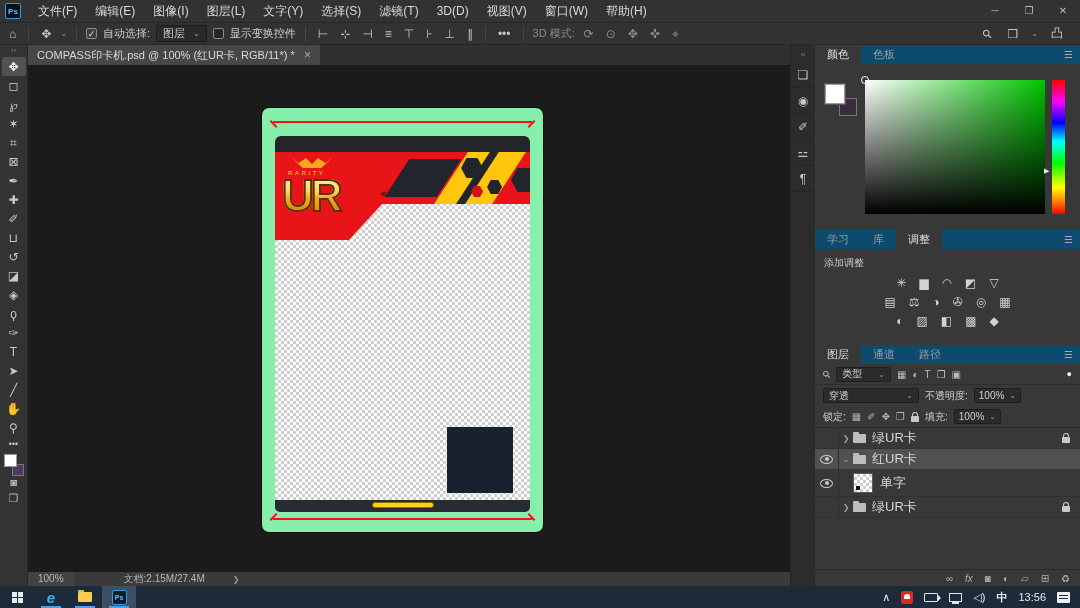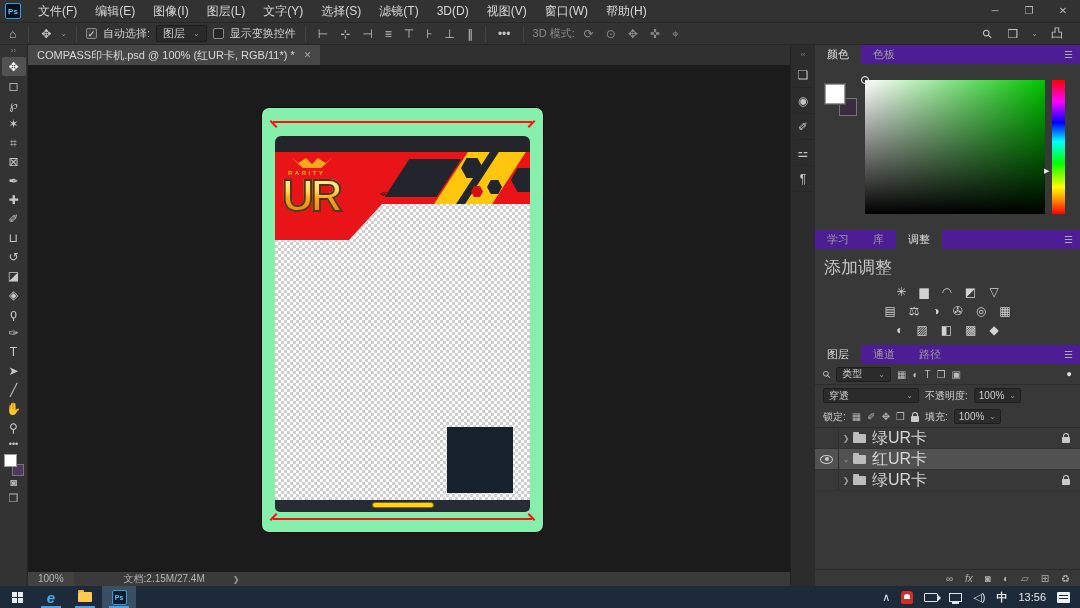--- a/index.html
+++ b/index.html
@@ -110,42 +110,42 @@
   
   .sidestrip { position:absolute; left:790px; top:45px; width:25px; height:541px;
     background:#2c2c2c; border-left:1px solid #232323; display:flex; flex-direction:column;
     align-items:center; padding-top:6px; gap:0; z-index:30; }
   .sidestrip .ss-collapse { font-size:7px; color:#888; margin-bottom:4px; }
   .ss-icon { width:21px; height:26px; display:flex; align-items:center; justify-content:center;
     color:#c5c5c5; font-size:12px; border-bottom:1px solid #262626; }
   
   .panels { position:absolute; left:815px; top:45px; width:265px; height:541px;
     background:#383838; z-index:30; font-size:11px; }
-  .ptabs { height:19px; background:#4c1d95; display:flex; align-items:flex-start; }
+  .ptabs { height:19px; background:#0c4a6e; display:flex; align-items:flex-start; }
   .ptab { padding:0 12px; line-height:19px; color:#9c9c9c; font-size:11px; }
   .ptab.active { background:#383838; color:#dedede; }
   .pmenu { margin-left:auto; padding-right:7px; line-height:19px; color:#aaa; font-size:10px; }
   
   .color-body { position:relative; height:166px; }
   .cp-fg { position:absolute; left:10px; top:20px; width:20px; height:20px; background:#fff;
     border:1px solid #9a9a9a; outline:1px solid #555; z-index:2; }
   .cp-bg { position:absolute; left:24px; top:34px; width:18px; height:18px; background:#3b2b40;
     border:1px solid #777; z-index:1; }
   .sat-square { position:absolute; left:50px; top:16px; width:180px; height:134px;
     background:linear-gradient(180deg,rgba(0,0,0,0) 0%,#000 100%),
                linear-gradient(90deg,#ffffff 0%,#00c400 100%); }
   .sat-ring { position:absolute; left:46px; top:12px; width:8px; height:8px;
     border:1.5px solid #fff; border-radius:50%; z-index:3; }
   .hue-strip { position:absolute; left:237px; top:16px; width:13px; height:134px;
     background:linear-gradient(180deg,#ff0000 0%,#ff00ff 16%,#0000ff 32%,#00ffff 46%,
       #00ff00 62%,#ffff00 80%,#ff8800 90%,#ff0000 100%); }
   .hue-arrow { position:absolute; left:229px; top:103px; color:#e8e8e8; font-size:7px; }
   
   .adj-body { position:relative; height:96px; }
-  .adj-label { padding:7px 0 0 9px; color:#c6c6c6; font-size:17px; }
+  .adj-label { padding:7px 0 0 9px; color:#c6c6c6; font-size:10px; }
   .adj-row { display:flex; gap:13px; justify-content:center; margin-top:7px; }
   .adj-ic { color:#d2d2d2; font-size:12px; line-height:12px; }
   
   .lay-row { display:flex; align-items:center; gap:6px; padding:0 8px; }
   .lay-filter { height:21px; border-bottom:1px solid #2d2d2d; }
   .type-dd { background:#2b2b2b; border:1px solid #1e1e1e; border-radius:2px; height:15px;
     display:inline-flex; align-items:center; gap:16px; padding:0 5px; font-size:10px; color:#cfcfcf; }
   .fil-ic { color:#bdbdbd; font-size:10px; }
   .fil-toggle { margin-left:auto; color:#efefef; font-size:9px; }
   .lay-blend { height:21px; }
@@ -167,21 +167,21 @@
   .eye-cell { width:24px; height:100%; border-right:1px solid #2e2e2e;
     display:flex; align-items:center; justify-content:center; flex:none; }
   .eye { position:relative; width:13px; height:9px; border:1px solid #c9c9c9; border-radius:50%; }
   .eye::after { content:""; position:absolute; left:3.5px; top:1.5px; width:4px; height:4px;
     background:#c9c9c9; border-radius:50%; }
   .l-arrow { width:14px; text-align:center; color:#9c9c9c; font-size:8px; flex:none; }
   .folder { position:relative; width:13px; height:9px; background:#bdbdbd; border-radius:1px;
     flex:none; margin-right:6px; }
   .folder::before { content:""; position:absolute; top:-2px; left:0; width:6px; height:2px;
     background:#bdbdbd; border-radius:1px 1px 0 0; }
-  .l-name { font-size:16px; color:#d6d6d6; white-space:nowrap; overflow:hidden; }
+  .l-name { font-size:13px; color:#d6d6d6; white-space:nowrap; overflow:hidden; }
   .l-lock { margin-left:auto; margin-right:10px; }
   .thumb { width:20px; height:20px; border:1px solid #5a5a5a; flex:none; margin:0 7px 0 14px;
     position:relative; }
   .thumb .m1 { position:absolute; left:2px; bottom:2px; width:4px; height:4px; background:#111; }
   .thumb .m2 { position:absolute; left:8px; bottom:2px; width:4px; height:4px; background:#111; }
   .thumb-card { background:#f2f2f2; }
   .thumb-card .band { position:absolute; left:0; top:2px; width:100%; height:6px; background:#e01414; }
   .lay-bottom { position:absolute; left:0; bottom:0; width:100%; height:17px;
     border-top:1px solid #2a2a2a; display:flex; align-items:center; justify-content:flex-end;
     gap:12px; padding-right:10px; }
@@ -477,20 +477,29 @@
           <span class="lock-glyph l-lock"></span>
         </div>
         <div class="layer-row selected">
           <span class="eye-cell">
               <span class="eye"></span>
             </span>
           <span class="l-arrow">⌄</span>
           <span class="folder"></span>
           <span class="l-name">红UR卡</span>
         </div>
+        <div class="layer-row thick">
+          <span class="eye-cell">
+              <span class="eye"></span>
+            </span>
+          <span class="thumb chk">
+              <span class="m1"></span>
+            </span>
+          <span class="l-name">单字</span>
+        </div>
         <div class="layer-row">
           <span class="eye-cell"></span>
           <span class="l-arrow">❯</span>
           <span class="folder"></span>
           <span class="l-name">绿UR卡</span>
           <span class="lock-glyph l-lock"></span>
         </div>
       </div>
 
       <div class="lay-bottom">

